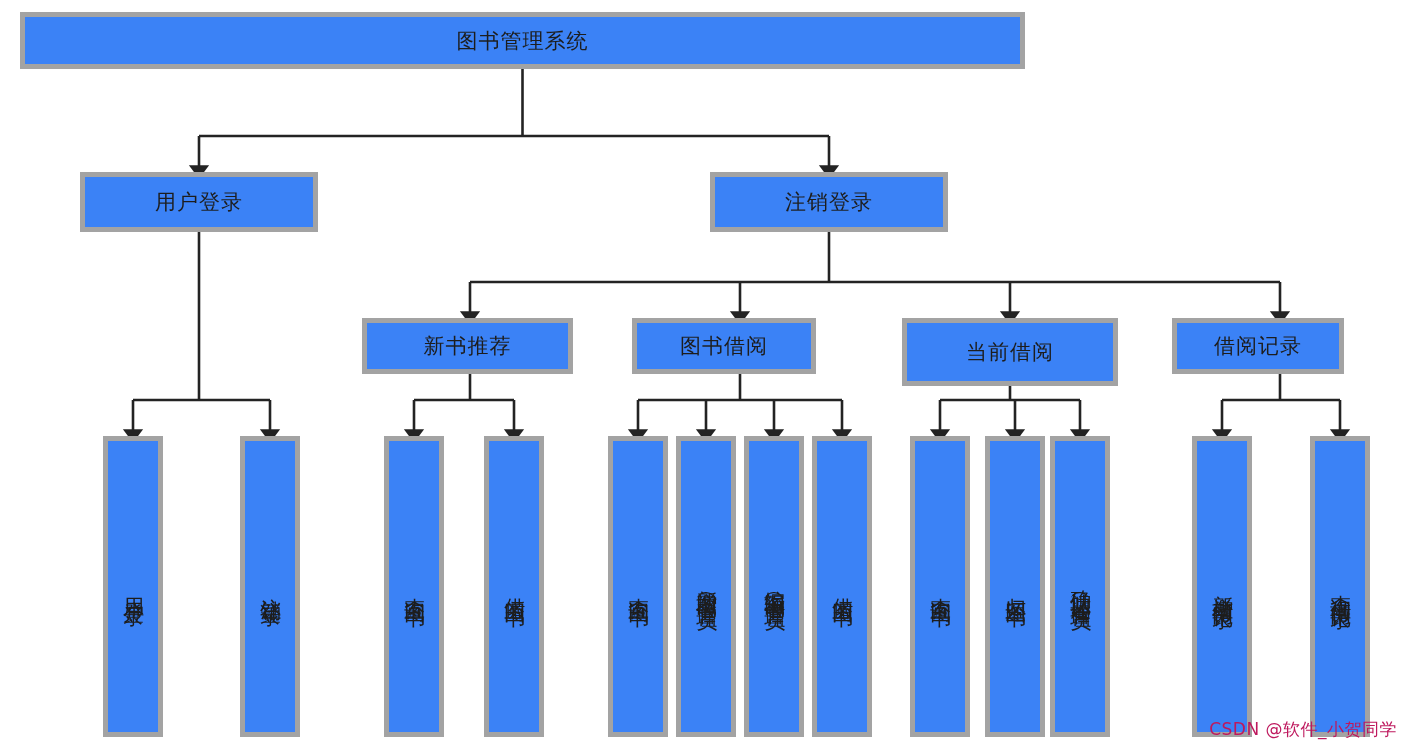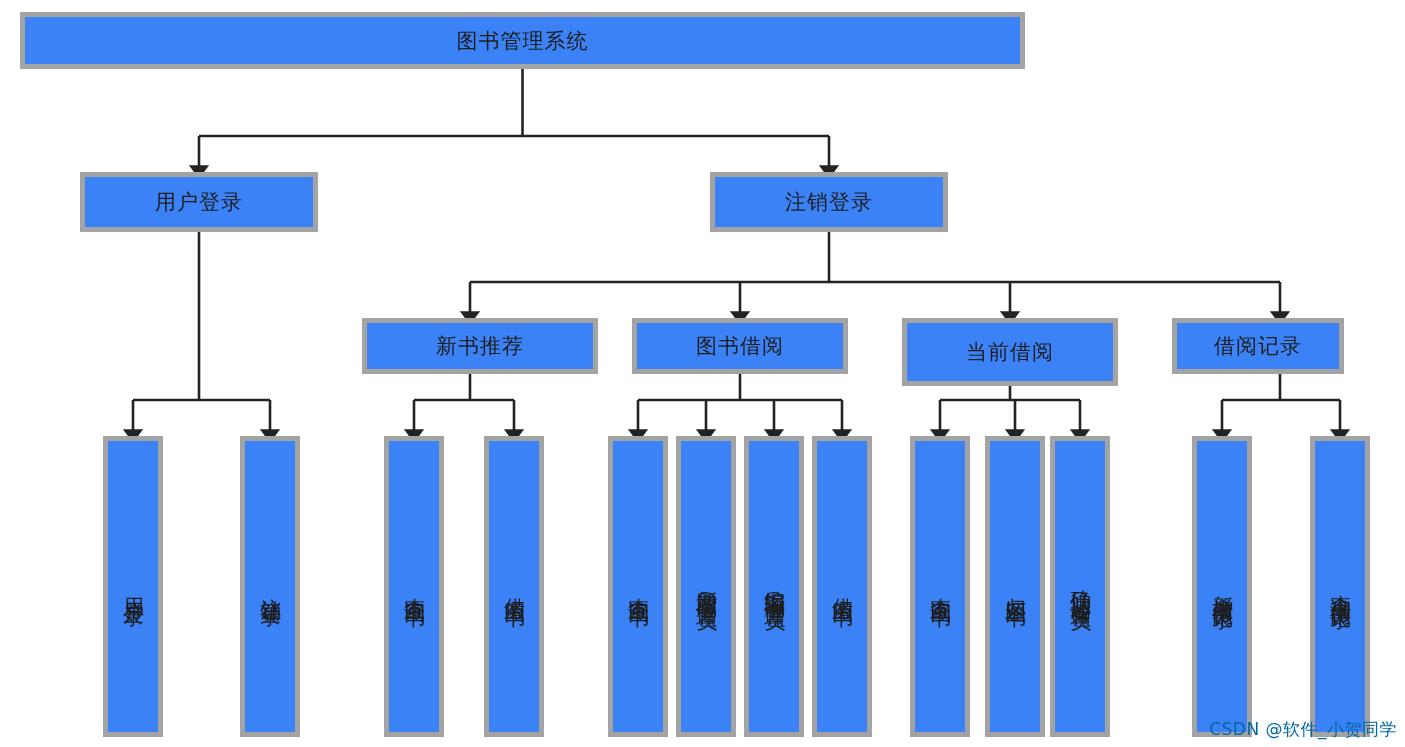--- a/index.html
+++ b/index.html
@@ -55,21 +55,21 @@
     text-align: center;
   }
   .horiz-label {
     white-space: nowrap;
   }
   #watermark {
     position: absolute;
     right: 8px;
     bottom: 6px;
     font-size: 17px;
-    color: #0369a1;
+    color: #be185d;
     letter-spacing: 0.5px;
     white-space: nowrap;
     pointer-events: none;
   }
 </style>
 </head>
 <body>
 
 <div id="diagram-root">
 
@@ -119,24 +119,24 @@
   <div id="node-layer">
       <div class="node-box horiz" style="left: 20px; top: 12px; width: 1005px; height: 57px;">
         <span class="horiz-label">图书管理系统</span>
       </div>
       <div class="node-box horiz" style="left: 80px; top: 172px; width: 238px; height: 60px;">
         <span class="horiz-label">用户登录</span>
       </div>
       <div class="node-box horiz" style="left: 710px; top: 172px; width: 238px; height: 60px;">
         <span class="horiz-label">注销登录</span>
       </div>
-      <div class="node-box horiz" style="left: 362px; top: 318px; width: 236px; height: 56px;">
+      <div class="node-box horiz" style="left: 362px; top: 318px; width: 211px; height: 56px;">
         <span class="horiz-label">新书推荐</span>
       </div>
-      <div class="node-box horiz" style="left: 632px; top: 318px; width: 216px; height: 56px;">
+      <div class="node-box horiz" style="left: 632px; top: 318px; width: 184px; height: 56px;">
         <span class="horiz-label">图书借阅</span>
       </div>
       <div class="node-box horiz" style="left: 902px; top: 318px; width: 216px; height: 68px;">
         <span class="horiz-label">当前借阅</span>
       </div>
       <div class="node-box horiz" style="left: 1172px; top: 318px; width: 172px; height: 56px;">
         <span class="horiz-label">借阅记录</span>
       </div>
       <div class="node-box vert" style="left: 103px; top: 436px; width: 60px; height: 301px;">
         <span class="vert-label">用户登录</span>

